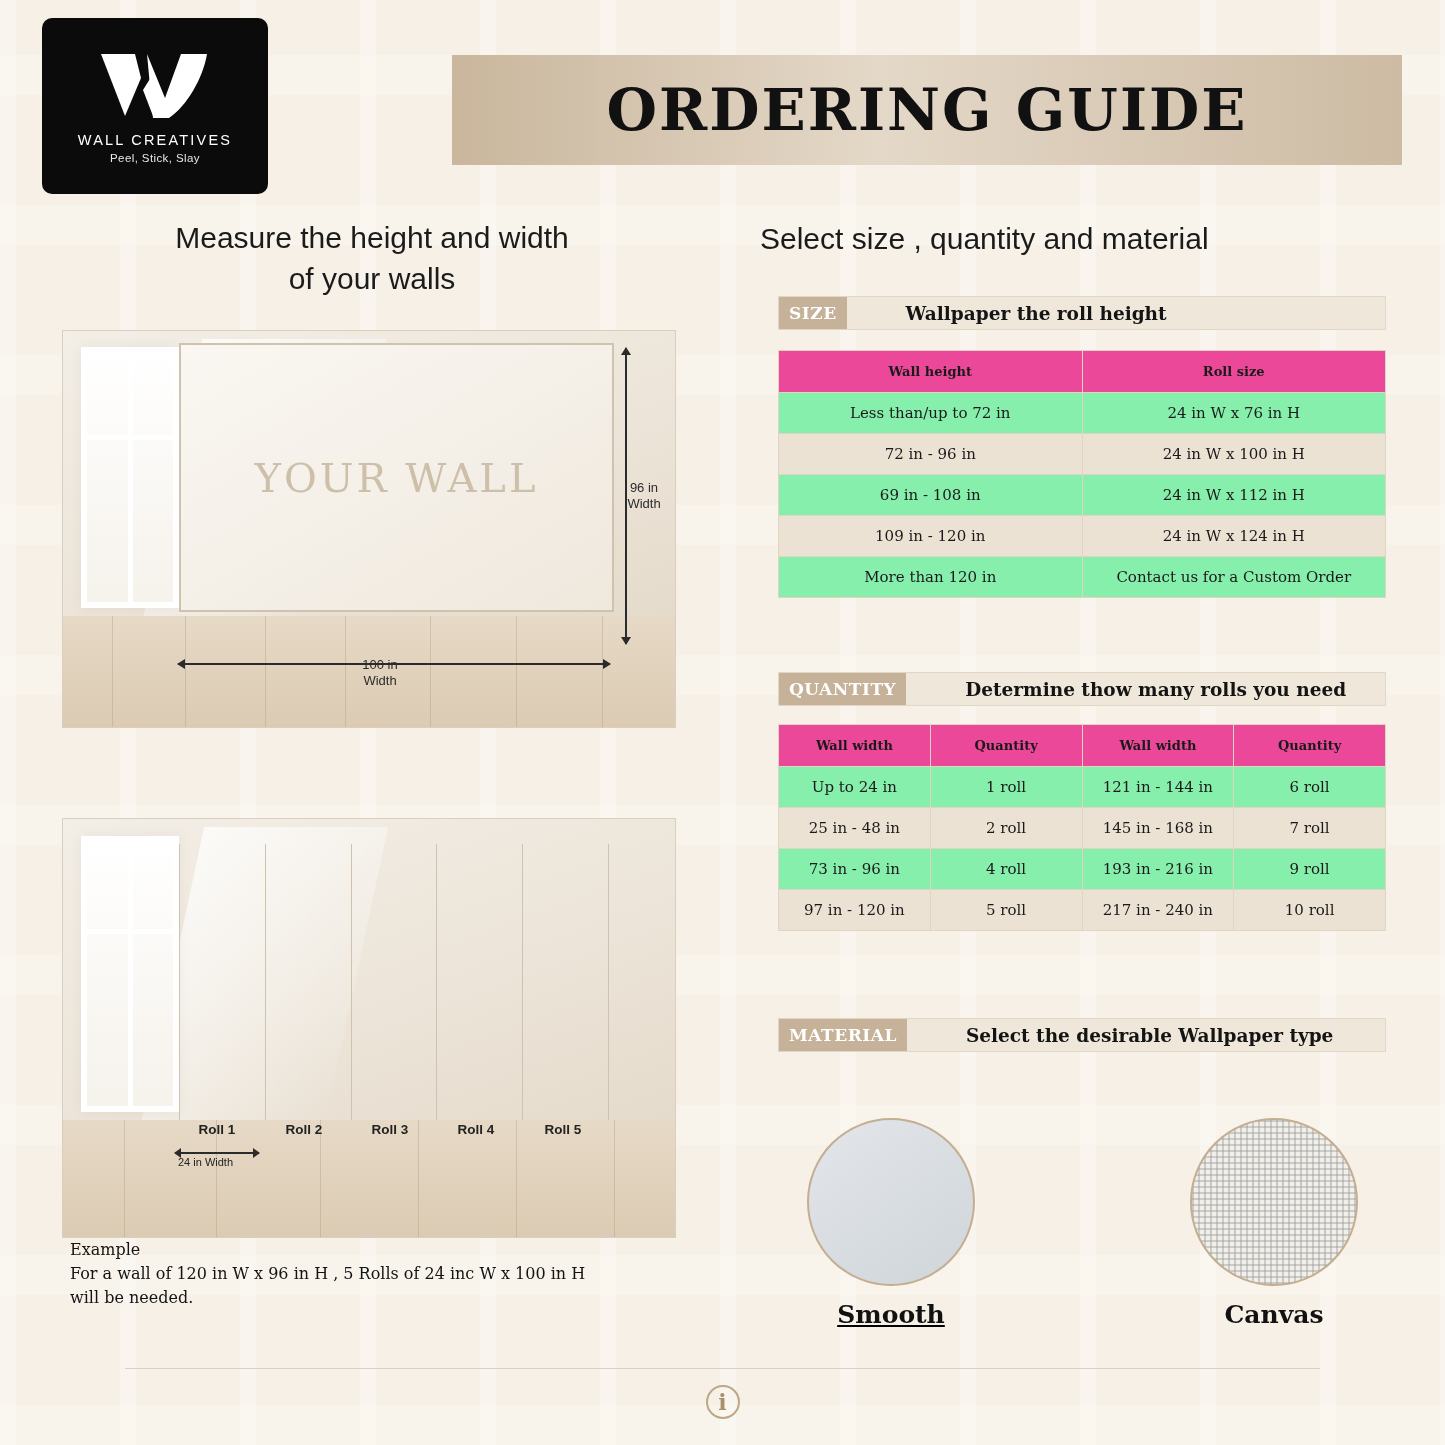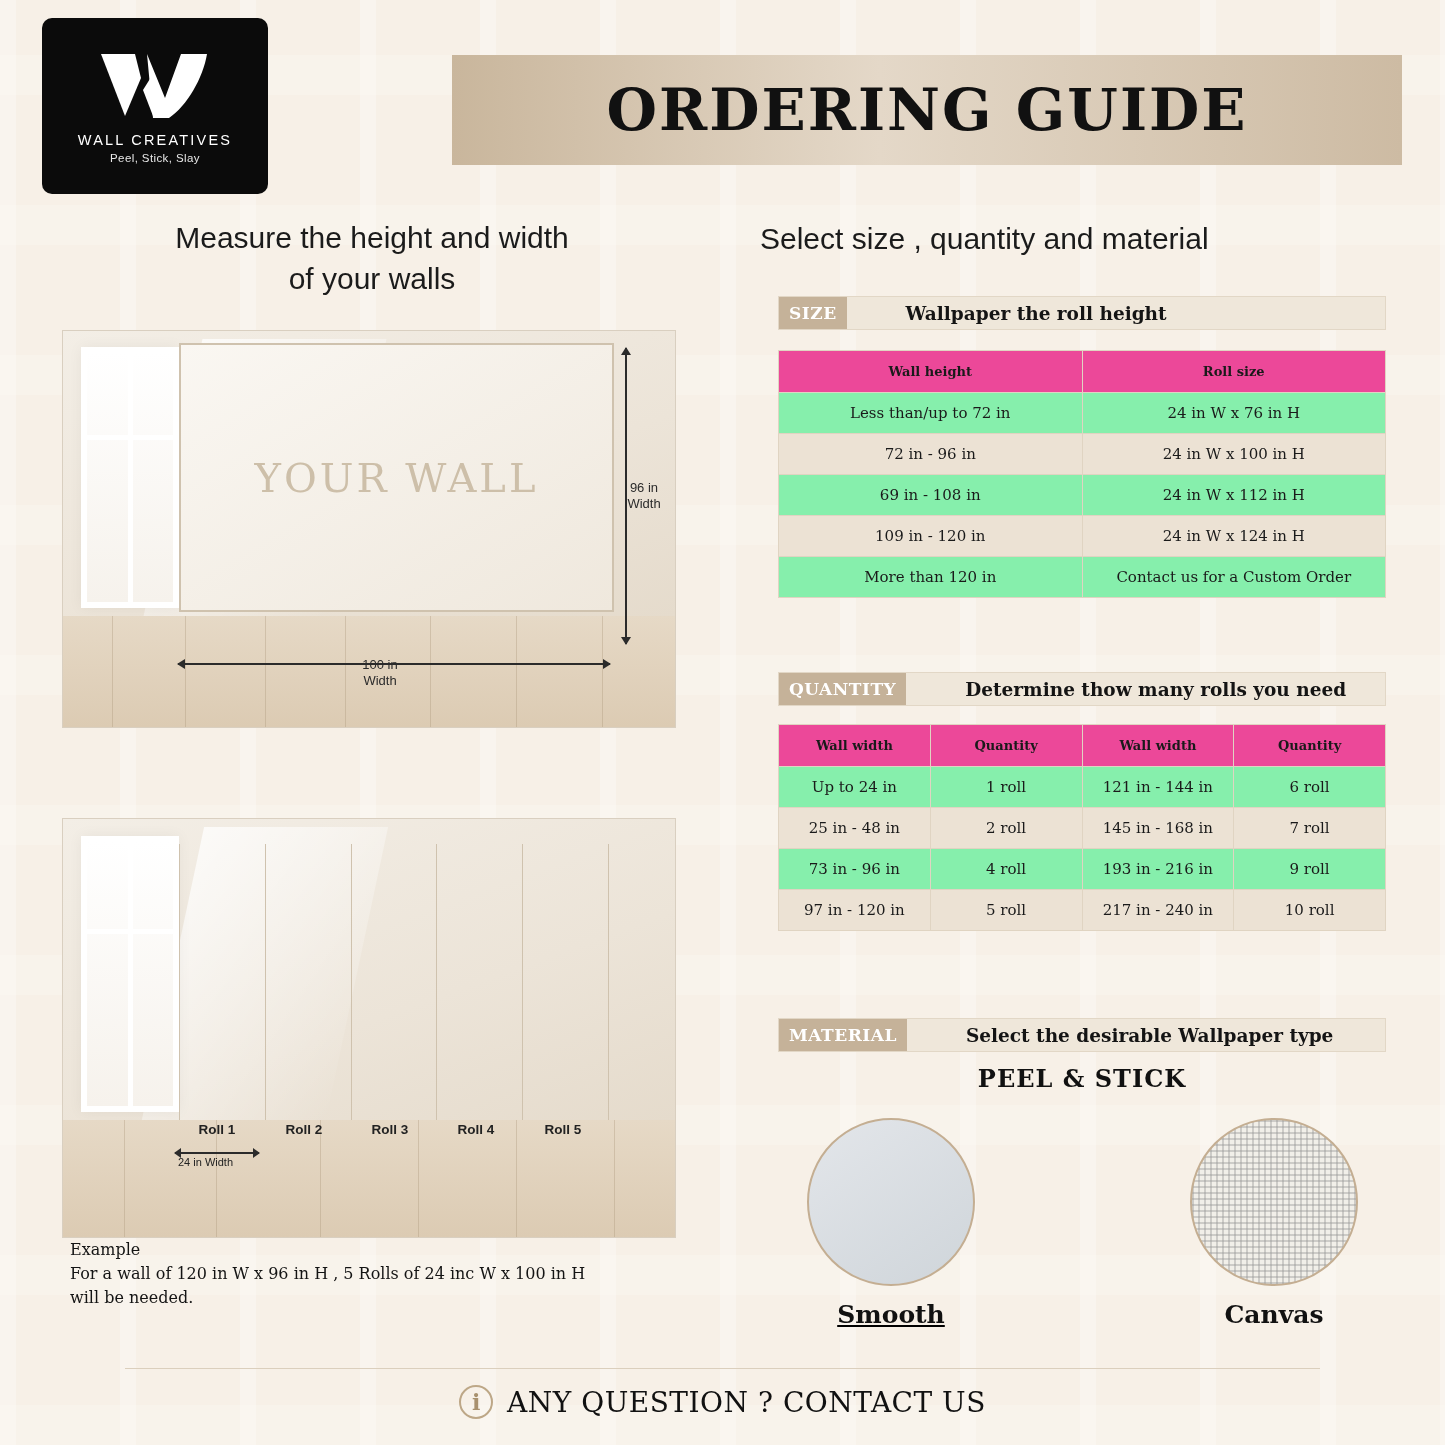--- a/index.html
+++ b/index.html
@@ -417,29 +417,27 @@
         <td>217 in - 240 in</td>
         <td>10 roll</td>
       </tr>
     </tbody>
   </table>
 
   <div class="section-bar" id="bar-mat">
     <div class="section-tag">MATERIAL</div>
     <div class="section-title">Select the desirable Wallpaper type</div>
   </div>
-  <div id="peel-stick">PEEL &amp; STICK</div>
 
   <div class="swatch-wrap" id="sw1">
     <div class="swatch" id="swatch-smooth"></div>
     <div class="swatch-label">Smooth</div>
   </div>
   <div class="swatch-wrap" id="sw3">
     <div class="swatch" id="swatch-canvas"></div>
     <div class="swatch-label">Canvas</div>
   </div>
 
   <div id="footer-rule"></div>
   <div id="footer">
     <div id="info-icon">i</div>
-    <div id="footer-text">ANY QUESTION ? CONTACT US</div>
   </div>
 </div>
 
 </body></html>

